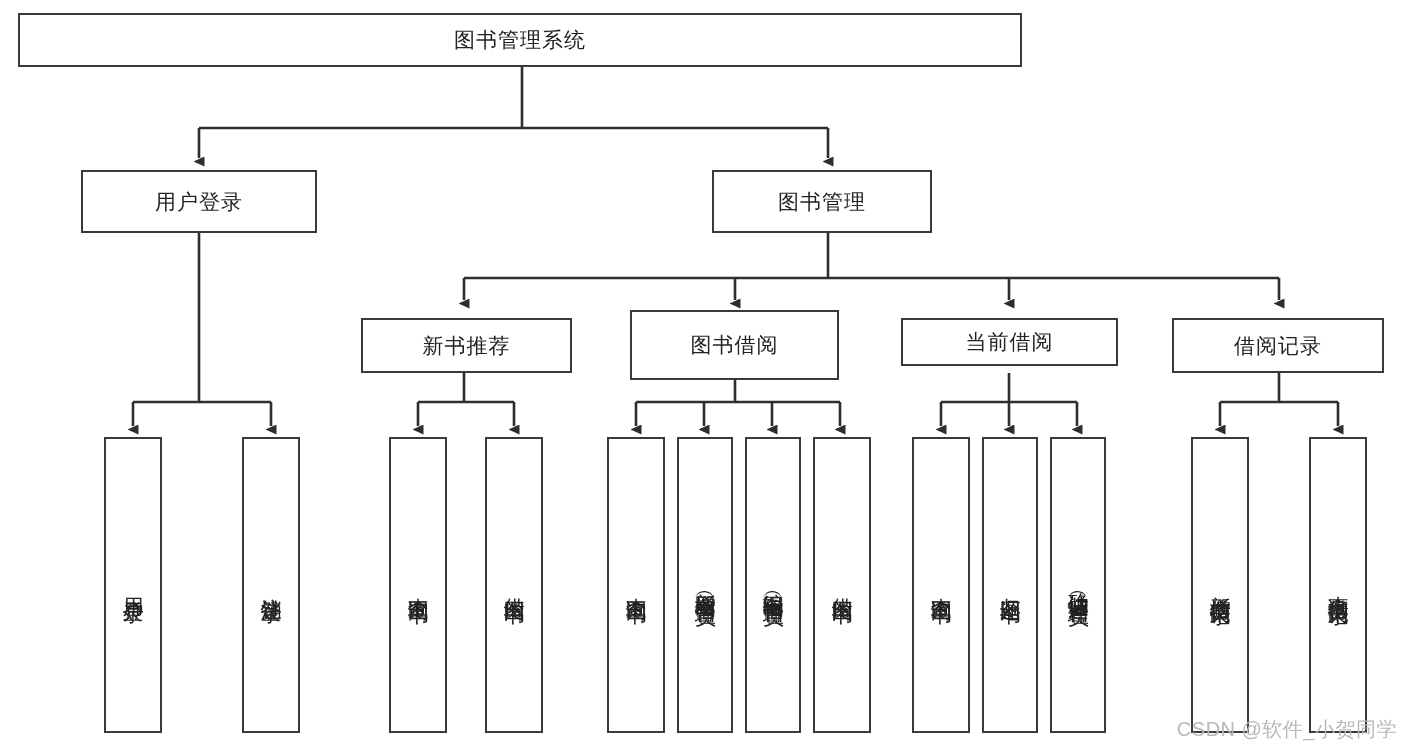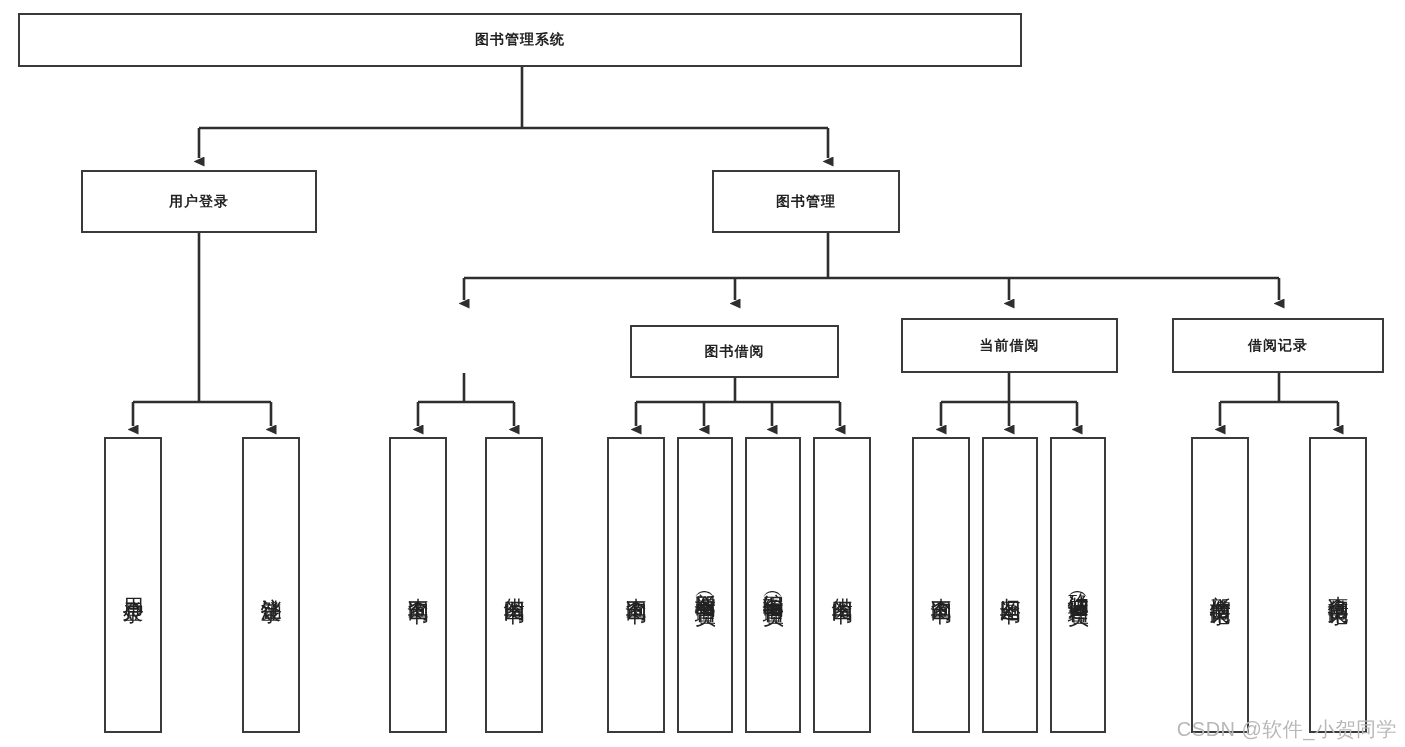--- a/index.html
+++ b/index.html
@@ -29,23 +29,22 @@
     position: absolute;
     box-sizing: border-box;
     background: #ffffff;
     border: 2px solid #3a3a3a;
     display: flex;
     align-items: center;
     justify-content: center;
     color: #222222;
   }
   .node.horiz {
-    font-size: 14px;
+    font-size: 21px;
     letter-spacing: 1px;
-    font-weight: bold;
   }
   .node.vert {
     writing-mode: vertical-rl;
     text-orientation: upright;
     font-size: 21px;
     line-height: 1.08;
     letter-spacing: 2px;
     padding-top: 4px;
     padding-bottom: 4px;
   }
@@ -125,28 +124,31 @@
     </g>
   </svg>
 
   <div class="node horiz" style="left:18px; top:13px; width:1004px; height:54px;">
     <span class="node-label">图书管理系统</span>
   </div>
 
   <div class="node horiz" style="left:81px; top:170px; width:236px; height:63px;">
     <span class="node-label">用户登录</span>
   </div>
-  <div class="node horiz" style="left:712px; top:170px; width:188px; height:63px;">
+  <div class="node horiz" style="left:712px; top:170px; width:220px; height:63px;">
     <span class="node-label">图书管理</span>
   </div>
 
-  <div class="node horiz" style="left:630px; top:325px; width:209px; height:53px;">
+  <div class="node horiz" style="left:361px; top:318px; width:211px; height:55px;">
+    <span class="node-label">新书推荐</span>
+  </div>
+  <div class="node horiz" style="left:630px; top:310px; width:209px; height:70px;">
     <span class="node-label">图书借阅</span>
   </div>
-  <div class="node horiz" style="left:901px; top:318px; width:217px; height:55px;">
+  <div class="node horiz" style="left:901px; top:318px; width:217px; height:48px;">
     <span class="node-label">当前借阅</span>
   </div>
   <div class="node horiz" style="left:1172px; top:318px; width:212px; height:55px;">
     <span class="node-label">借阅记录</span>
   </div>
 
   <div class="node vert" style="left:104px; top:437px; width:58px; height:296px;">
     <span class="node-label">用户登录</span>
   </div>
   <div class="node vert" style="left:242px; top:437px; width:58px; height:296px;">

